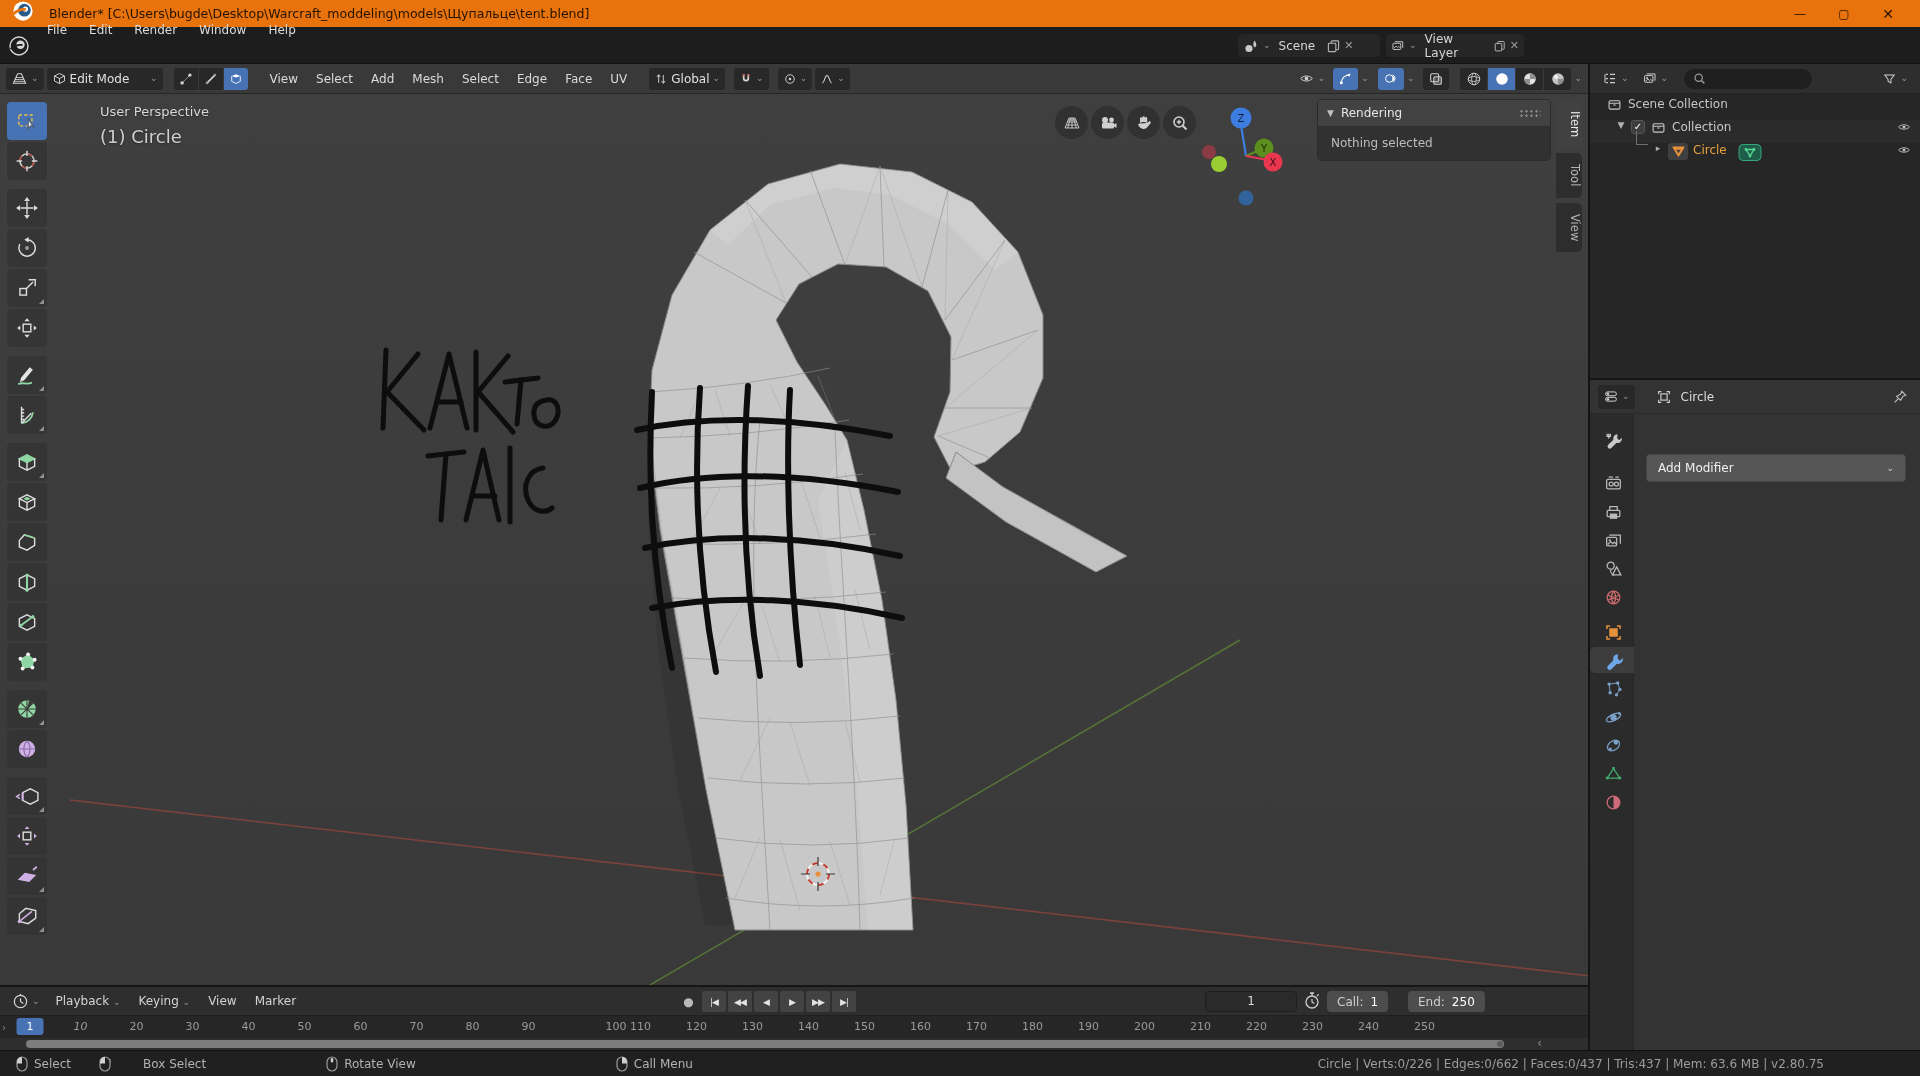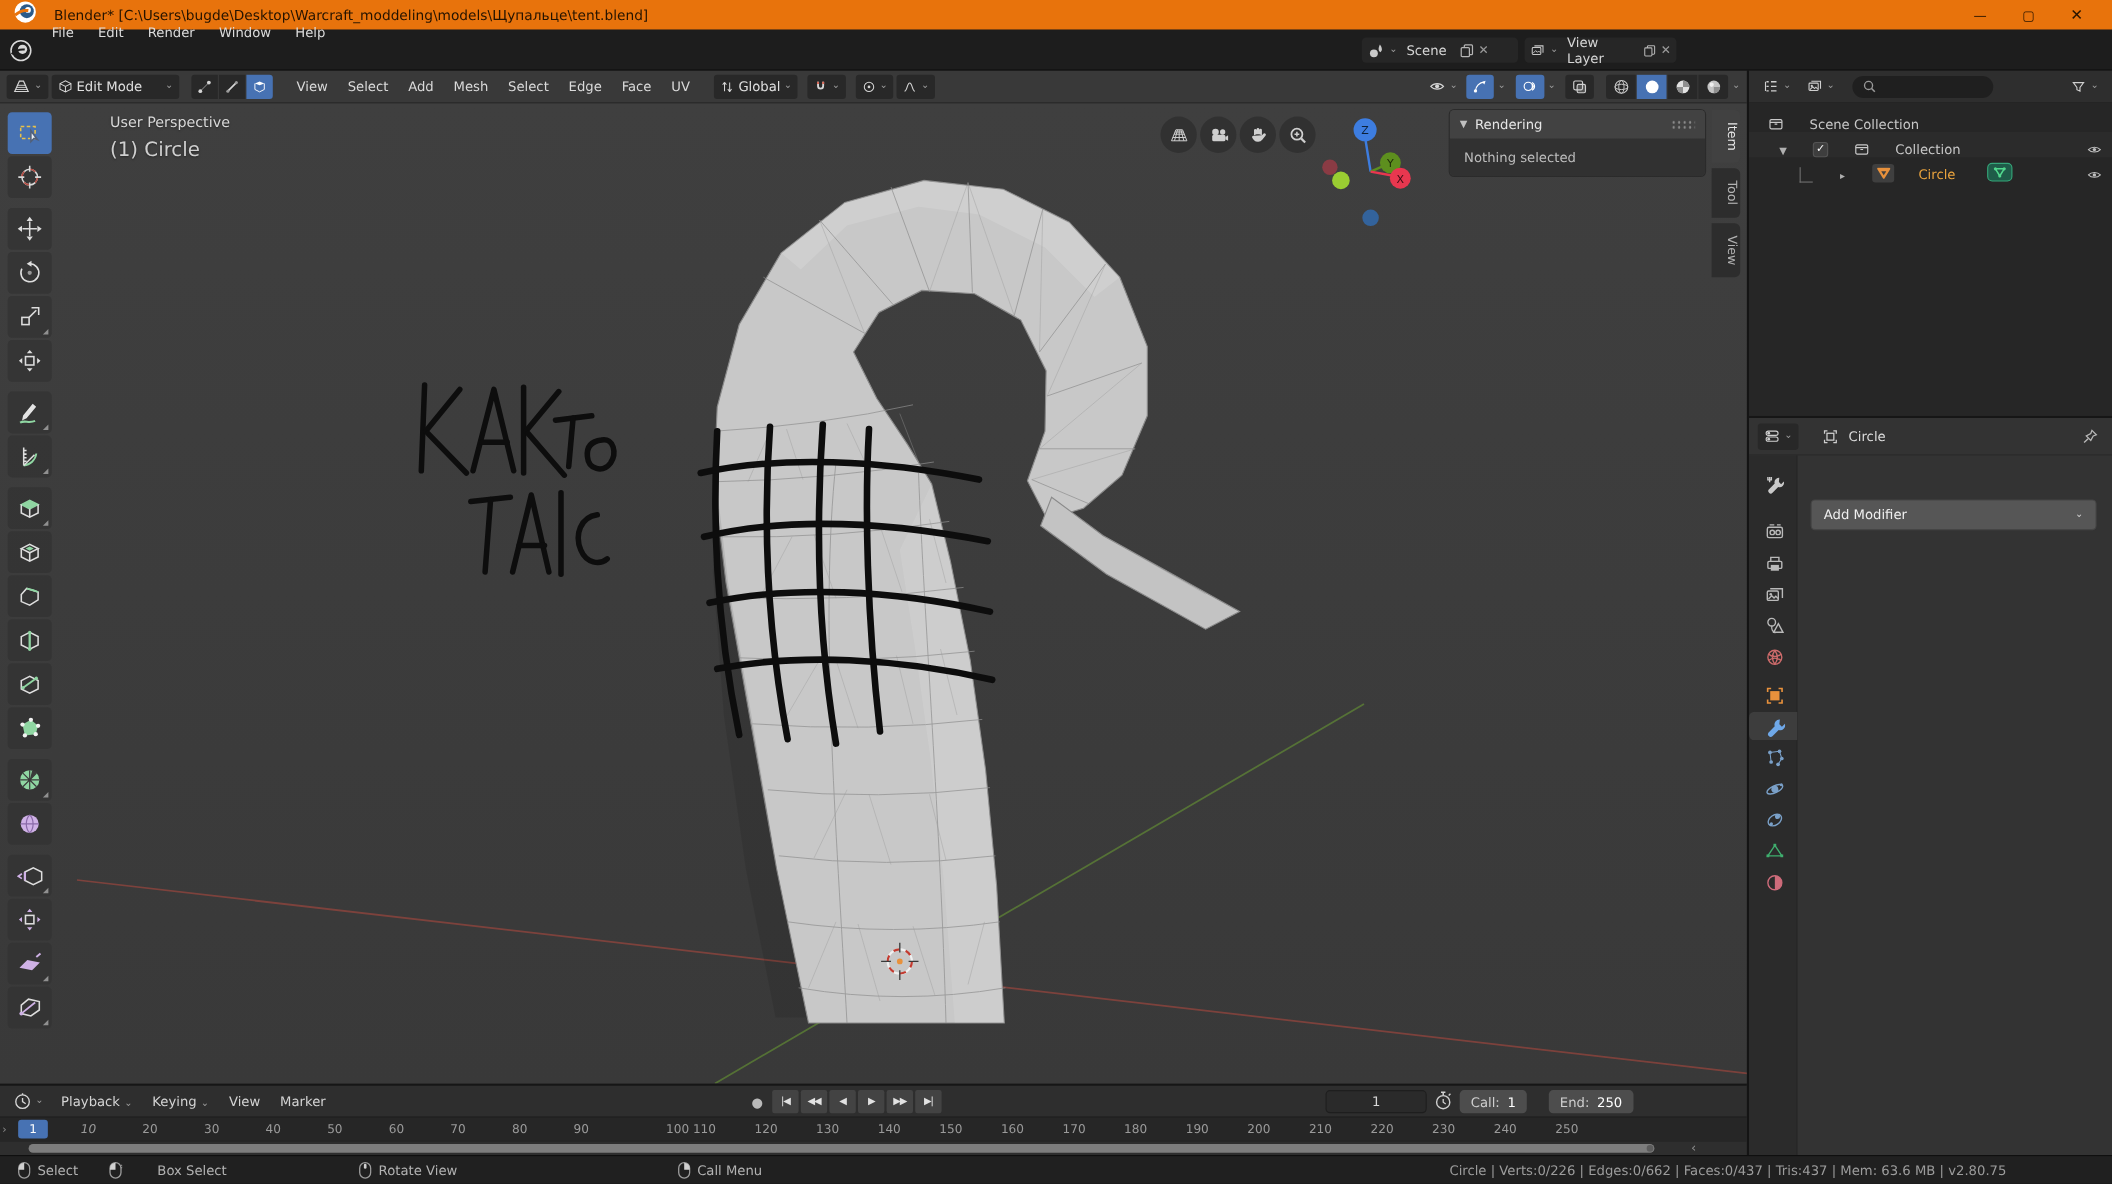--- a/index.html
+++ b/index.html
@@ -70,21 +70,21 @@
   .expand-l{position:absolute;left:2px;top:6px;color:#8a8a8a;font-size:10px}
   .tlscroll{height:12px;position:relative}
   .thumb{position:absolute;left:26px;width:1478px;top:2px;height:8px;background:#7d7d7d;border-radius:4px}
   .thumb::after{content:"";position:absolute;right:1px;top:1px;width:6px;height:6px;border-radius:50%;background:#5c5c5c}
   .collapse-r{position:absolute;right:40px;top:-6px;color:#8a8a8a;font-size:12px}
   .sidebar{width:330px;display:flex;flex-direction:column;background:#2b2b2b}
   .outliner{height:316px;display:flex;flex-direction:column;border-bottom:2px solid #161616}
   .outhead{height:30px;background:#2e2e2e;display:flex;align-items:center;gap:3px;padding:0 7px;border-bottom:1px solid #222}
   .searchpill{width:128px;height:20px;background:#1f1f1f;border-radius:10px;display:flex;align-items:center;gap:6px;padding:0 9px;margin-left:8px}
   .outtree{flex:1;background:#262626;padding-top:3px}
-  .orow{height:23px;display:flex;align-items:flex-end;gap:22px;padding:0 8px;color:#c7c7c7;position:relative}
+  .orow{height:23px;display:flex;align-items:flex-start;gap:5px;padding:0 8px;color:#c7c7c7;position:relative}
   .orow.alt{background:#2b2b2b}
   .orow .eye{margin-left:auto}
   .otri{font-size:9px;color:#b0b0b0;width:10px;text-align:center}
   .checkbox{width:14px;height:14px;background:#3e3e3e;border:1px solid #545454;border-radius:3px;color:#fff;font-size:10px;line-height:12px;text-align:center}
   .objicon{width:20px;height:17px;background:#3f3f3f;border-radius:3px;display:flex;align-items:center;justify-content:center}
   .oname-active{color:#e9a33d}
   .conn{width:12px;height:14px;border-left:1px solid #6f6f6f;border-bottom:1px solid #6f6f6f;margin:-12px 0 0 6px}
   .properties{flex:1;display:flex;flex-direction:column;background:#333}
   .prophead{height:34px;display:flex;align-items:center;gap:7px;padding:0 8px;border-bottom:1px solid #2a2a2a}
   .combbtn{height:24px;display:flex;align-items:center;gap:3px;padding:0 5px;background:#282828;border-radius:3px}

